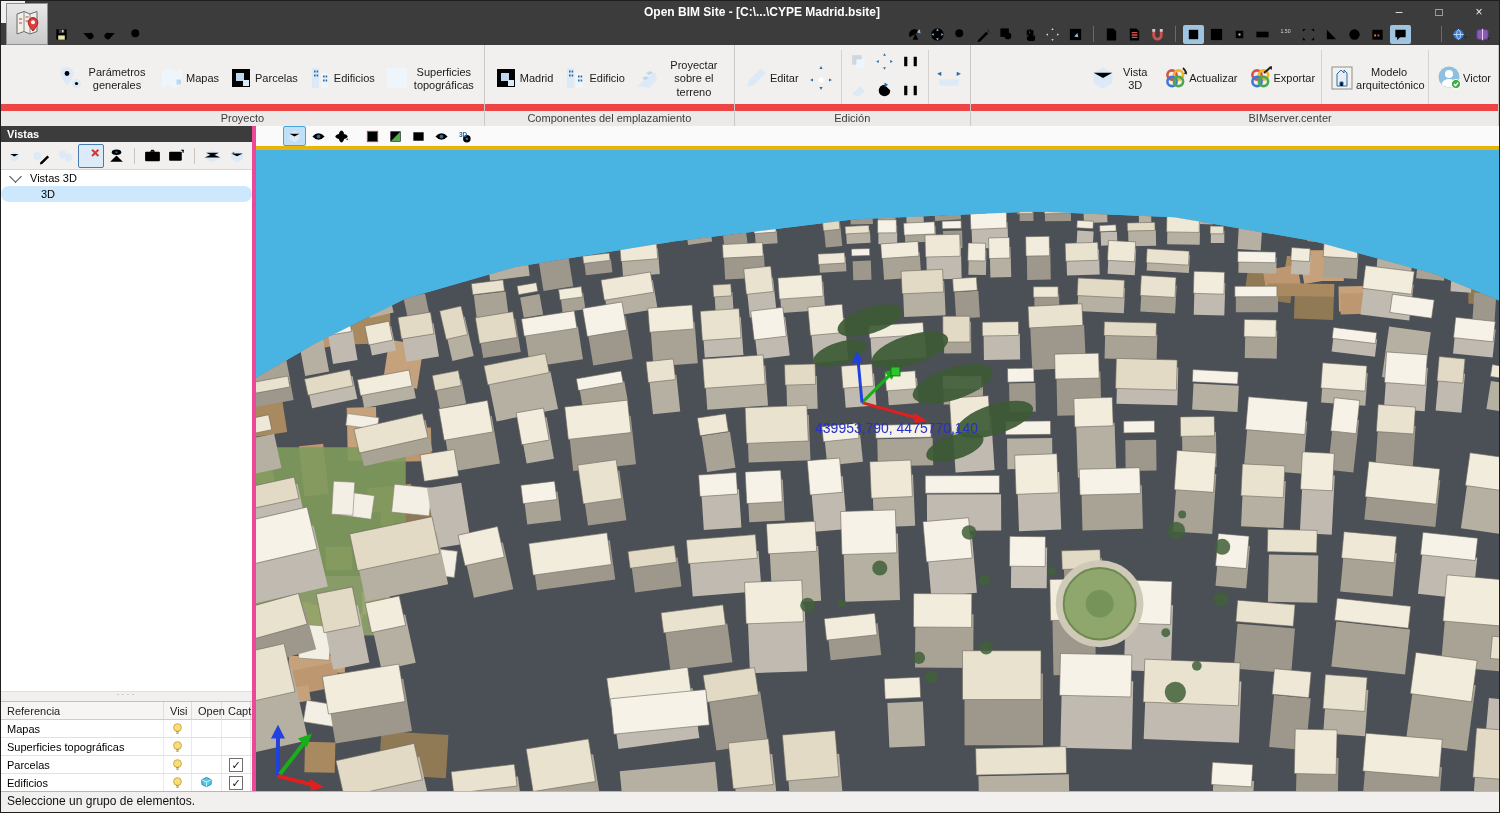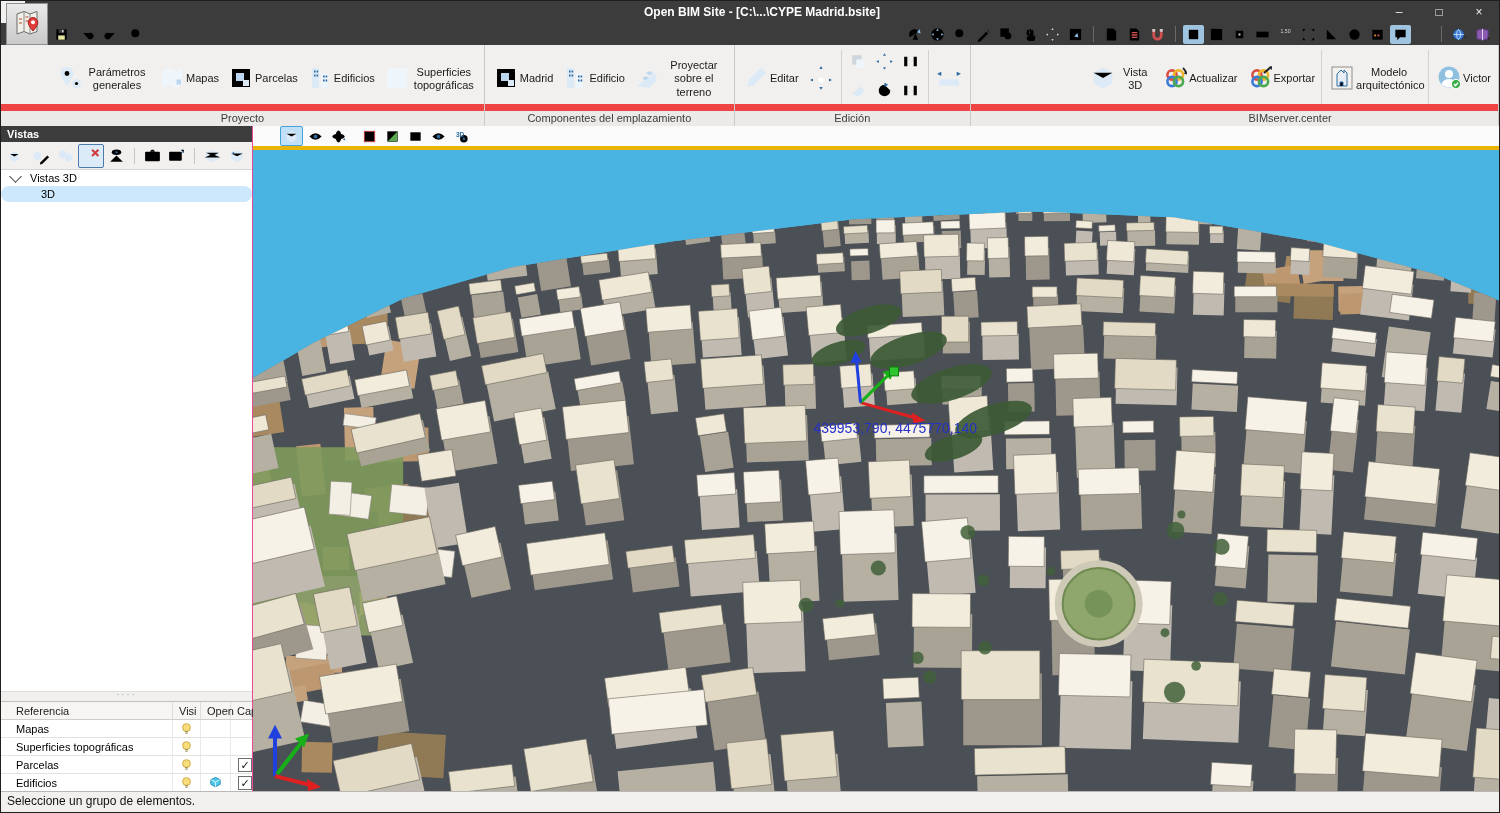--- a/index.html
+++ b/index.html
@@ -32,33 +32,33 @@
   .rbtn .bic svg{width:28px;height:28px;}
   .rbtn .lbl{text-align:center;line-height:1.2;color:#1a1a1a;margin-top:2px;max-width:66px;}
   .rlabel{position:absolute;bottom:0;left:0;right:0;height:15px;line-height:15px;text-align:center;color:#3c3c3c;background:#eceae8;border-top:7px solid #ef4444;}
   .minigrid{display:grid;grid-template-columns:repeat(3,26px);grid-auto-rows:29px;align-items:center;justify-items:center;margin:1px 2px;}
   .sic{width:24px;height:24px;display:flex;align-items:center;justify-content:center;color:#2d6ca2;cursor:pointer;border-radius:2px;}
   .sic svg{width:19px;height:19px;}
   .vsep{width:1px;background:#d4d2d0;margin:4px 2px;}
 
   
   .main{position:absolute;top:125px;left:0;right:0;bottom:20px;display:flex;}
-  .sidepanel{width:251px;background:#fff;border-right:1px solid #ec4899;display:flex;flex-direction:column;}
+  .sidepanel{width:251px;background:#fff;border-right:4px solid #ec4899;display:flex;flex-direction:column;}
   .sp-header{height:16px;background:#3c3c3c;color:#fff;line-height:16px;padding-left:6px;font-weight:bold;}
   .sp-toolbar{height:25px;background:#f1f0ee;display:flex;align-items:center;padding:1px 3px;border-bottom:1px solid #d8d6d4;}
   .sp-toolbar .sic{width:25px;height:22px;}
   .sp-toolbar .sic.pressed{border:1px solid #4a7ab0;background:#dcebf8;}
   .tree{flex:1;background:#fff;overflow:hidden;}
   .tree-row{height:16px;display:flex;align-items:center;cursor:pointer;border-radius:8px;}
   .tree-row .chev{width:8px;height:8px;border-right:1.5px solid #444;border-bottom:1.5px solid #444;transform:rotate(45deg);margin:0 10px 3px 10px;}
   .tree-row.selected{background:#cde8fc;}
   .tree-row.child{padding-left:40px;}
   .splitter{height:9px;background:#f1f0ee;color:#9a9a9a;text-align:center;line-height:5px;letter-spacing:2px;font-size:9px;border-top:1px solid #e0deDC;}
   .ltable{border-top:1px solid #c2c0be;font-size:11px;}
-  .lt-row{display:grid;grid-template-columns:163px 28px 30px 29px;height:17px;align-items:center;border-bottom:1px solid #e4e2e0;background:#fff;cursor:default;padding-left:9px;}
+  .lt-row{display:grid;grid-template-columns:163px 28px 30px 29px;height:17px;align-items:center;border-bottom:1px solid #e4e2e0;background:#fff;cursor:default;}
   .lt-row.head{background:#f6f5f4;color:#222;border-bottom:1px solid #cfcdcb;}
   .lt-row > div{padding-left:6px;height:100%;display:flex;align-items:center;border-right:1px solid #eceae8;}
   .lt-row.head > div{border-right:1px solid #dfdddb;}
   .lt-row .cicon{justify-content:center;padding-left:0;}
   .lt-row .cicon svg{width:13px;height:13px;}
   .cbx{width:12px;height:12px;border:1px solid #6f6f6f;background:#fff;display:flex;align-items:center;justify-content:center;font-size:11px;line-height:10px;color:#111;}
 
   
   .viewport{flex:1;display:flex;flex-direction:column;background:#fafafa;min-width:0;}
   .vp-toolbar{height:20px;display:flex;align-items:center;gap:2px;padding-left:4px;background:#fafafa;}

